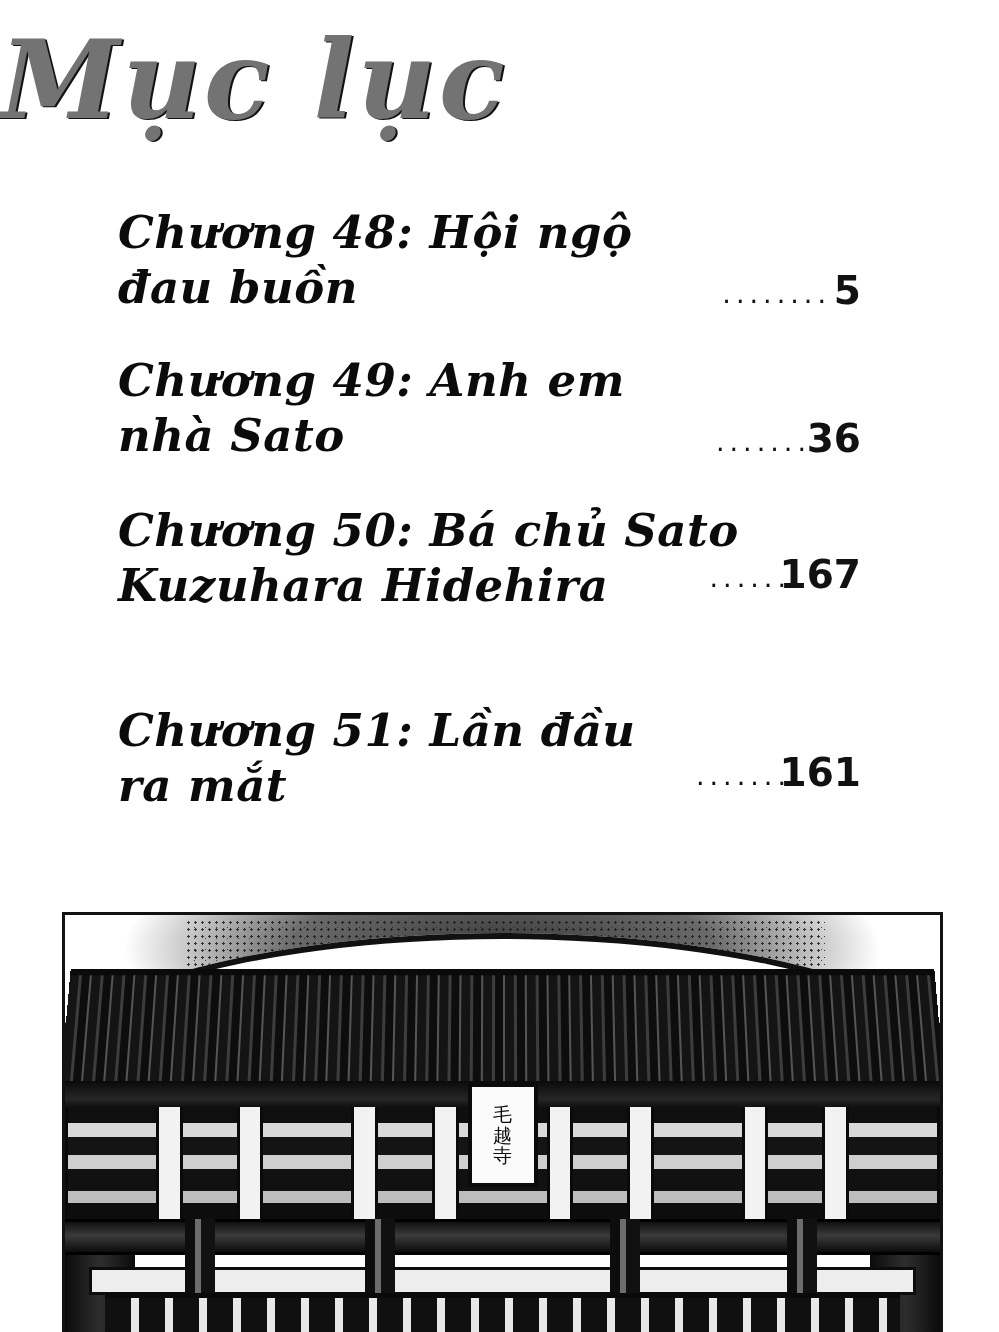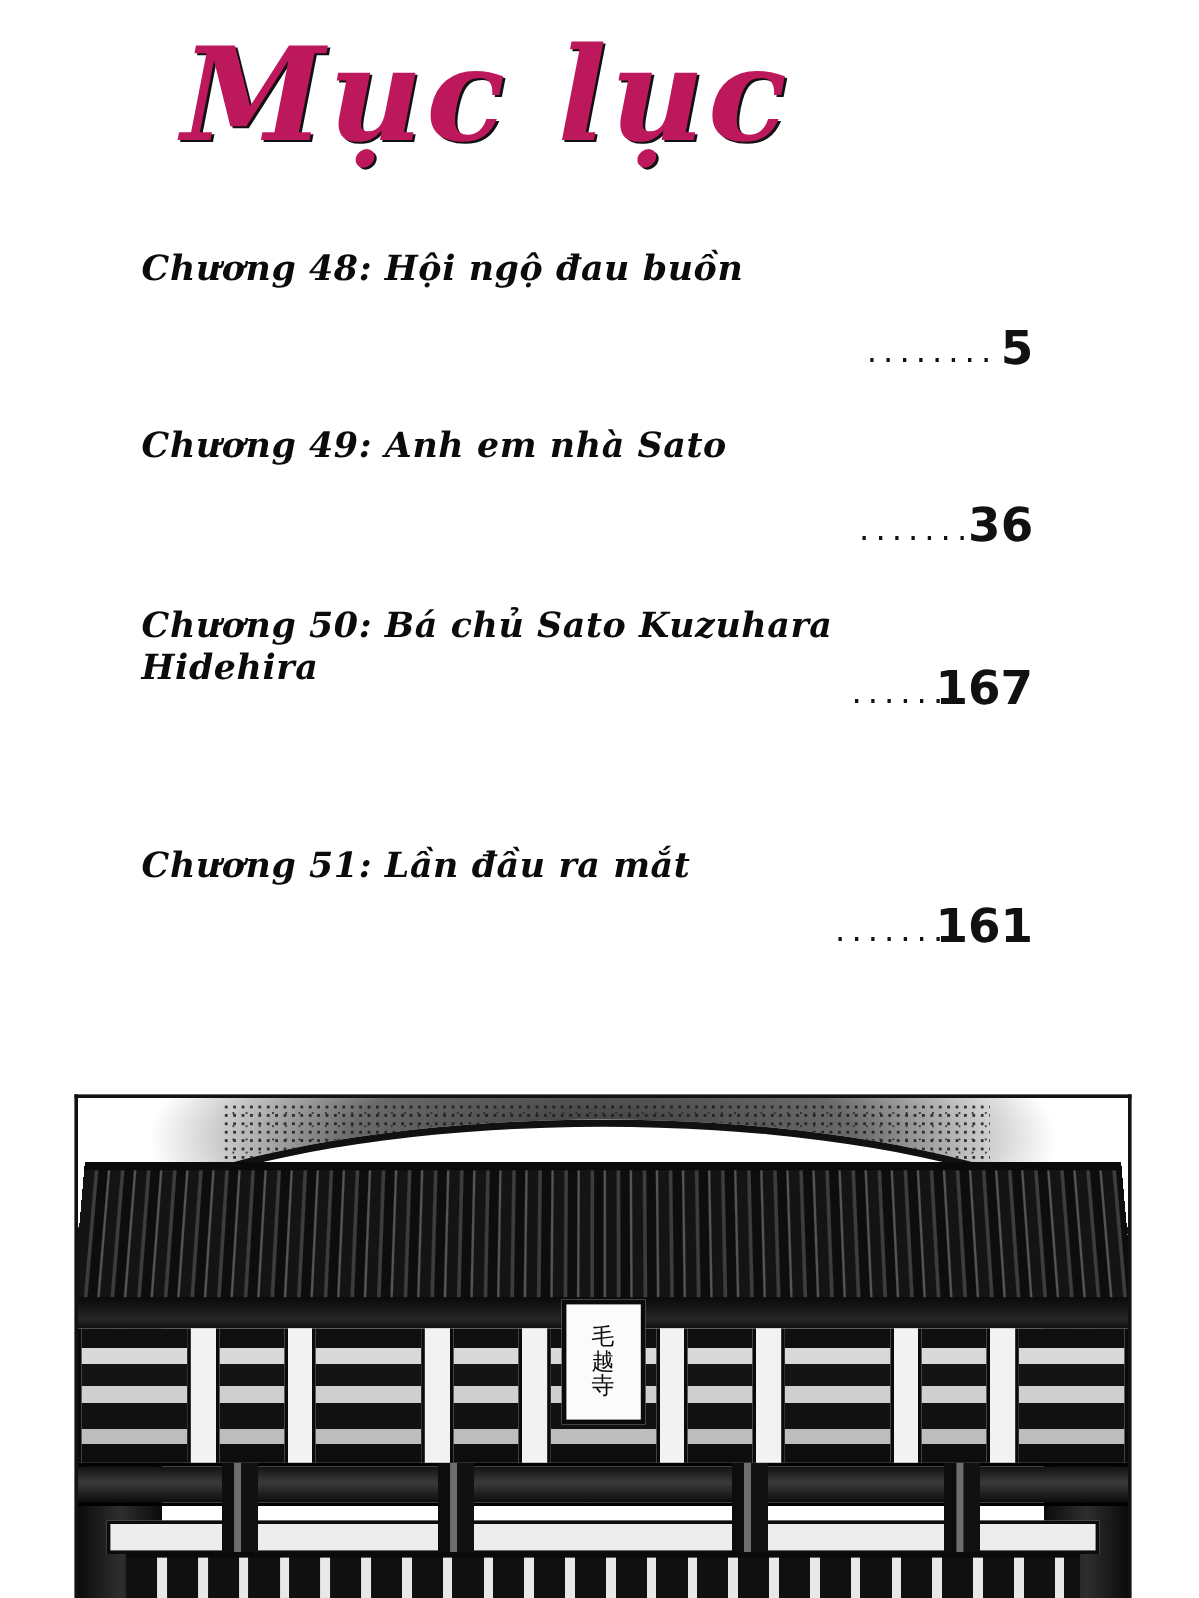--- a/index.html
+++ b/index.html
@@ -15,28 +15,28 @@
     font-family: "Liberation Serif", serif;
     color: #0a0a0a;
   }
 
   
   .toc-title {
     position: absolute;
     top: 8px;
     left: 0;
     width: 810px;
-    text-align: center;
+    text-align: left;
     font-family: "DejaVu Serif", serif;
     font-size: 108px;
     font-weight: 700;
     font-style: italic;
     letter-spacing: 3px;
     line-height: 1.35;
-    color: #be185d;
+    color: #737373;
     text-shadow: 2px 1px 0 #111;
   }
 
   
   .toc-list {
     position: absolute;
     top: 206px;
     left: 0;
     width: 999px;
     height: 680px;
@@ -46,21 +46,21 @@
     left: 0;
     width: 999px;
   }
   .toc-entry .label {
     position: absolute;
     left: 118px;
     width: 560px;
     font-family: "DejaVu Serif", serif;
     font-style: italic;
     font-weight: 700;
-    font-size: 29px;
+    font-size: 45px;
     line-height: 1.22;
     letter-spacing: 0.5px;
     color: #0b0b0b;
   }
   .toc-entry .leader {
     position: absolute;
     font-family: "DejaVu Sans", sans-serif;
     font-size: 27px;
     letter-spacing: 5px;
     color: #111;

